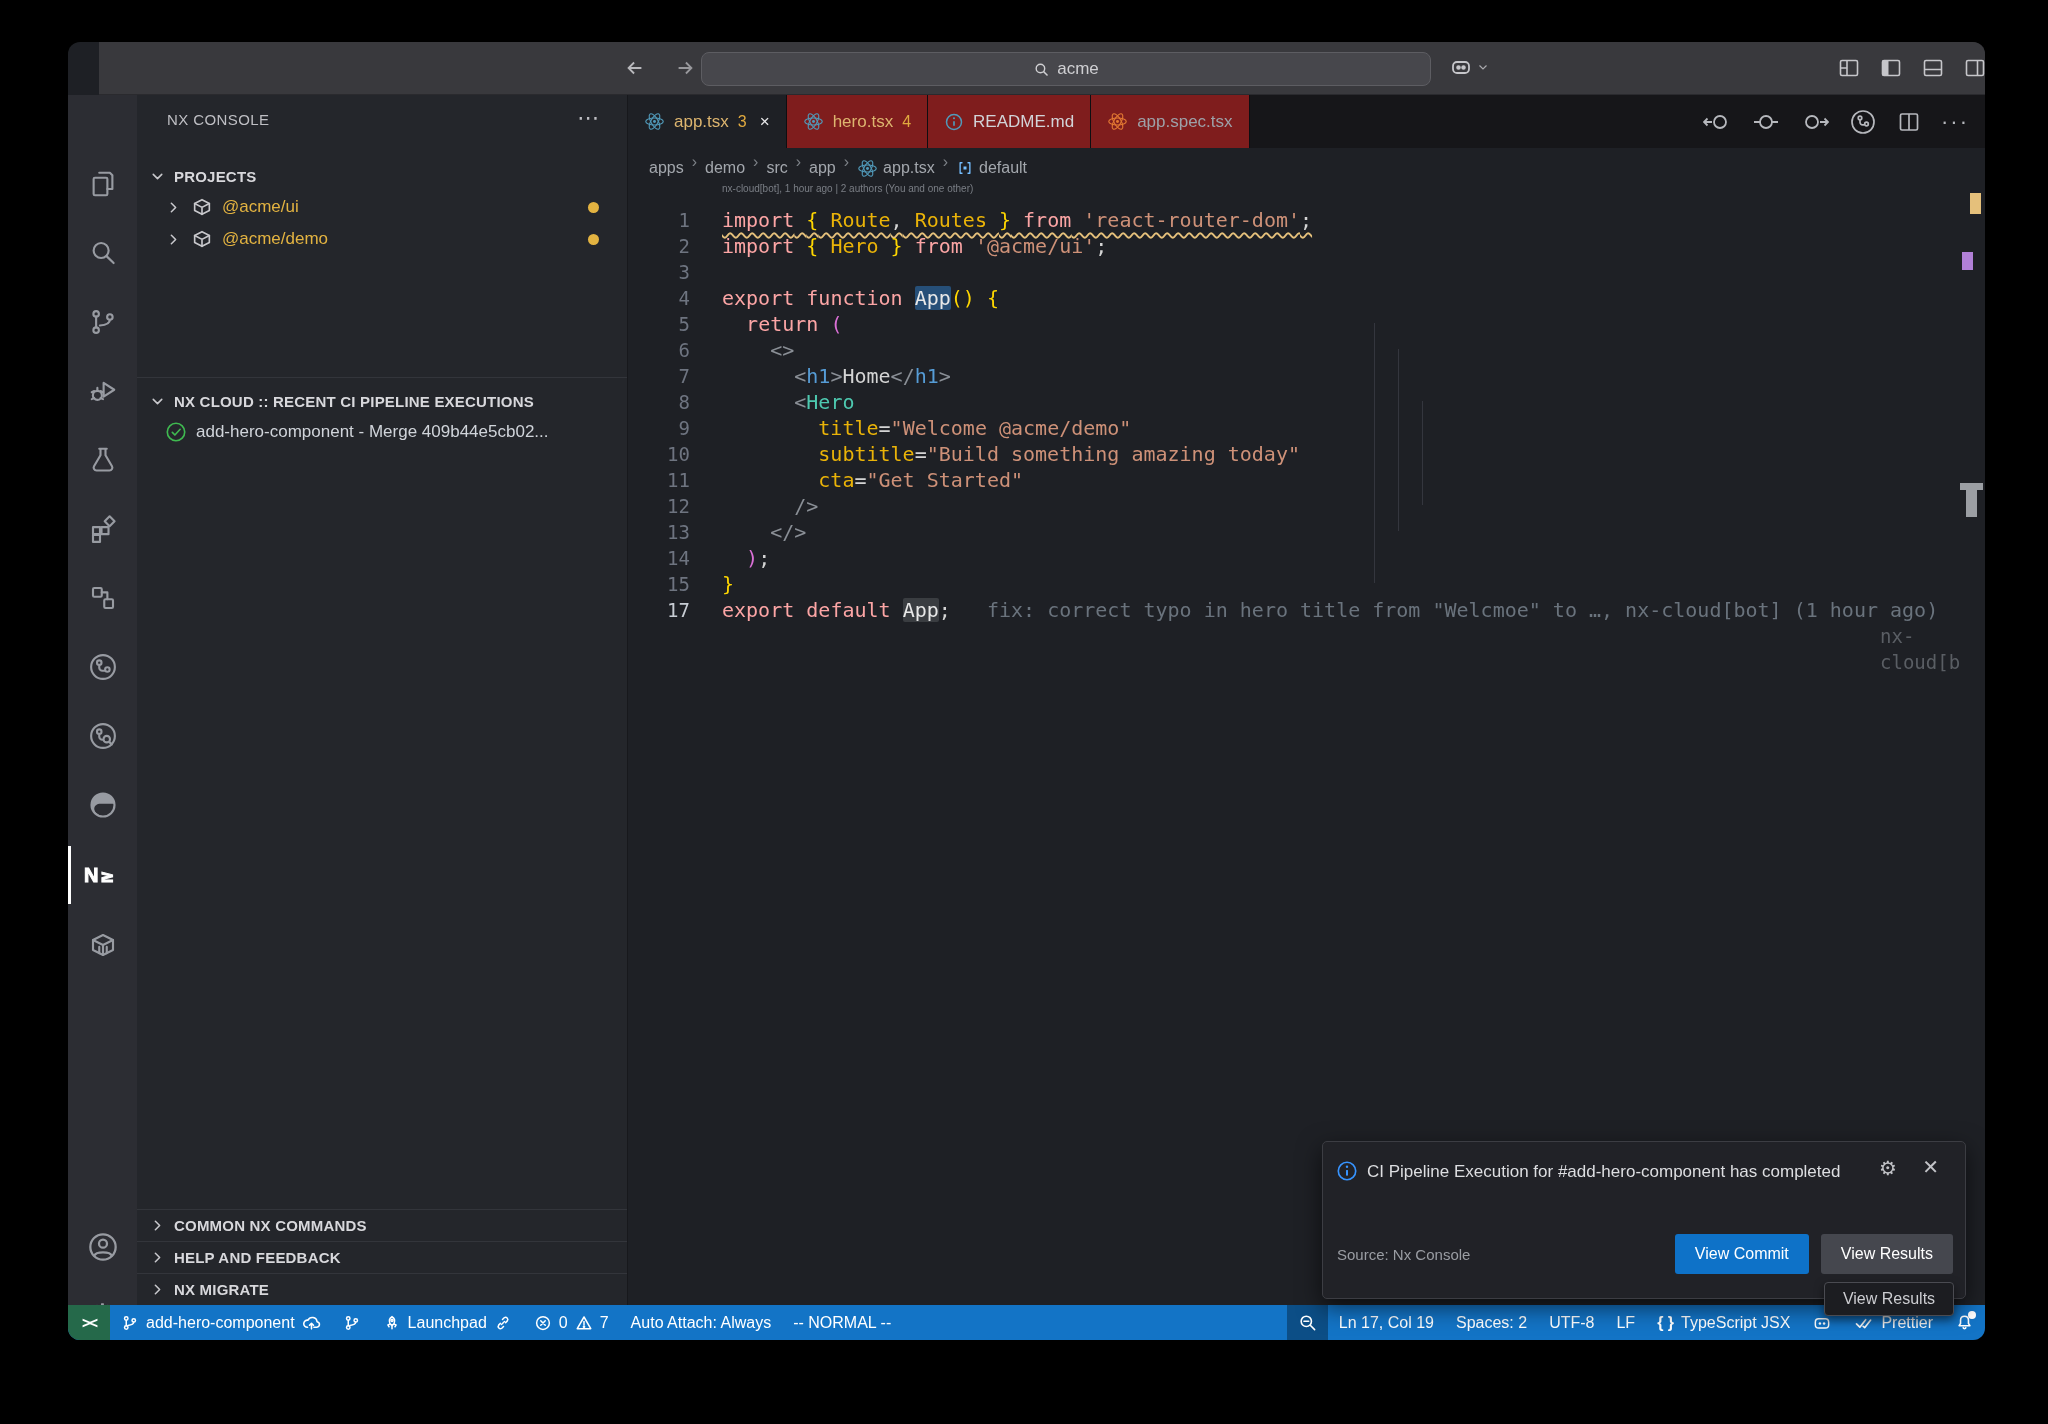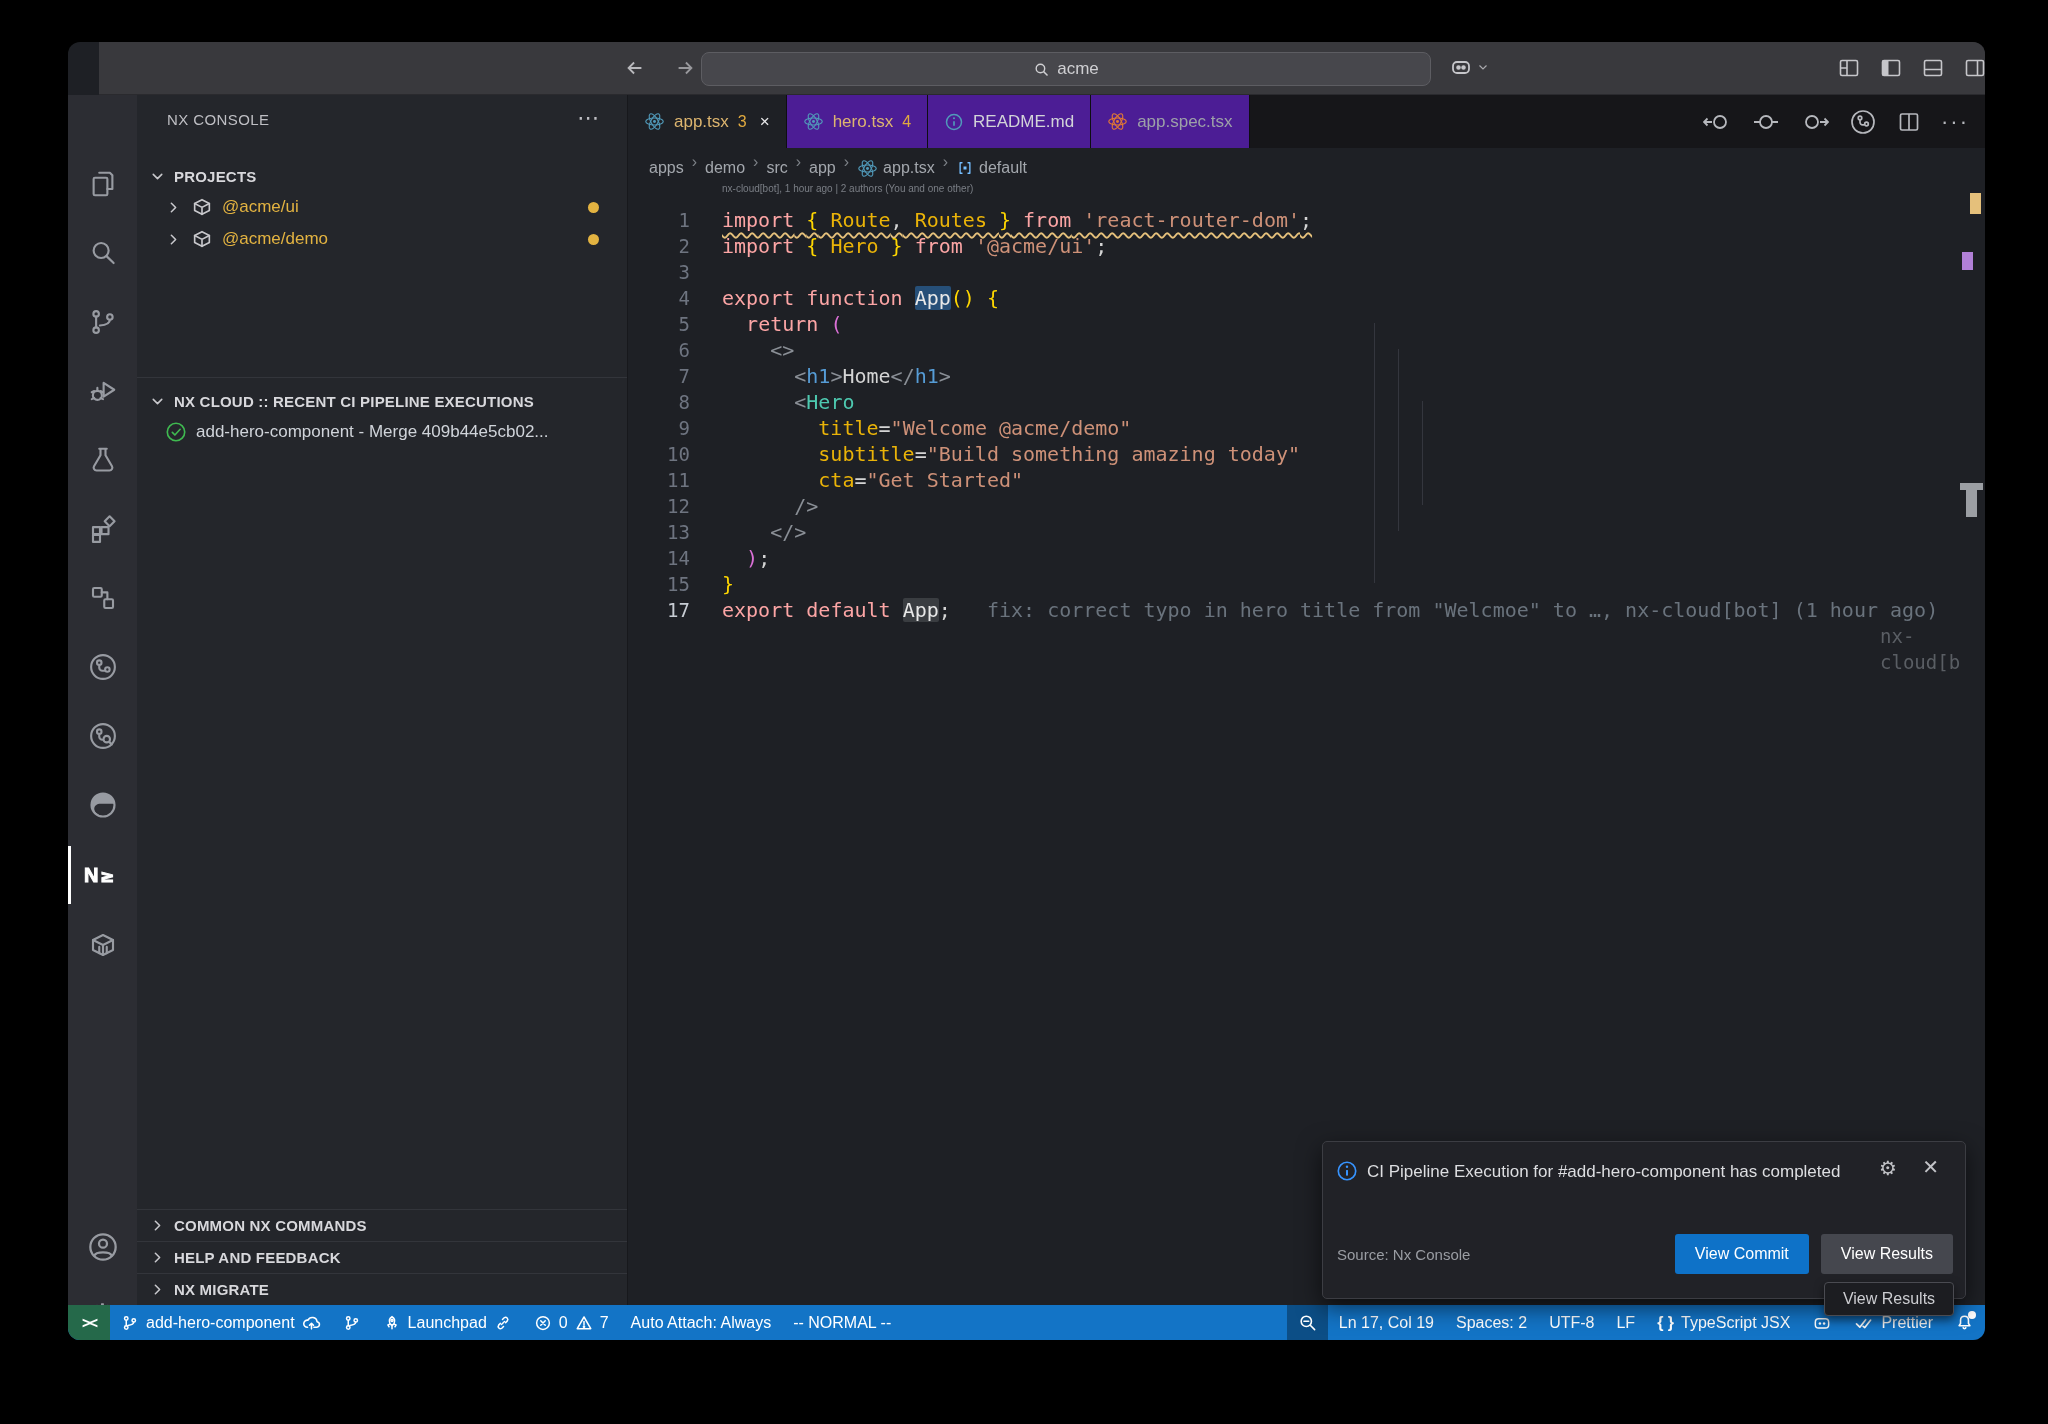--- a/index.html
+++ b/index.html
@@ -47,21 +47,21 @@
   .sb-sep { height:1px; background:#33353b; width:100%; }
   #sb-projects { position:absolute; left:0; top:48px; width:100%; }
   #sb-cloud { position:absolute; left:0; top:282px; width:100%; }
   #sb-bottom { position:absolute; left:0; bottom:0; width:100%; }
   .mod-dot { margin-left:auto; margin-right:28px; width:11px; height:11px; border-radius:50%; }
 
   
   #tabstrip { position:absolute; left:0; top:0; width:100%; height:53px; background:#161619;
               display:flex; }
   .tab { height:100%; display:flex; align-items:center; padding:0 16px; gap:9px;
-         background:#4c1d95; border-right:1px solid #0e0e11; font-size:17px; color:#9da1a8; }
+         background:#7f1d1d; border-right:1px solid #0e0e11; font-size:17px; color:#9da1a8; }
   .tab.active { background:#1e2025; }
   .tab .badge { font-size:16px; }
   .tab .close { color:#e8e8ea; font-size:17px; margin-left:4px; }
   #editor-actions { position:absolute; right:16px; top:0; height:53px; display:flex; gap:20px;
                     align-items:center; color:#b6b8bd; }
 
   
   #breadcrumbs { position:absolute; left:21px; top:58px; height:30px; display:flex; 
                  gap:8px; font-size:16px; color:#a3a7ad; white-space:nowrap; }
   .bc-sep { color:#7c8086; font-size:16px; }

